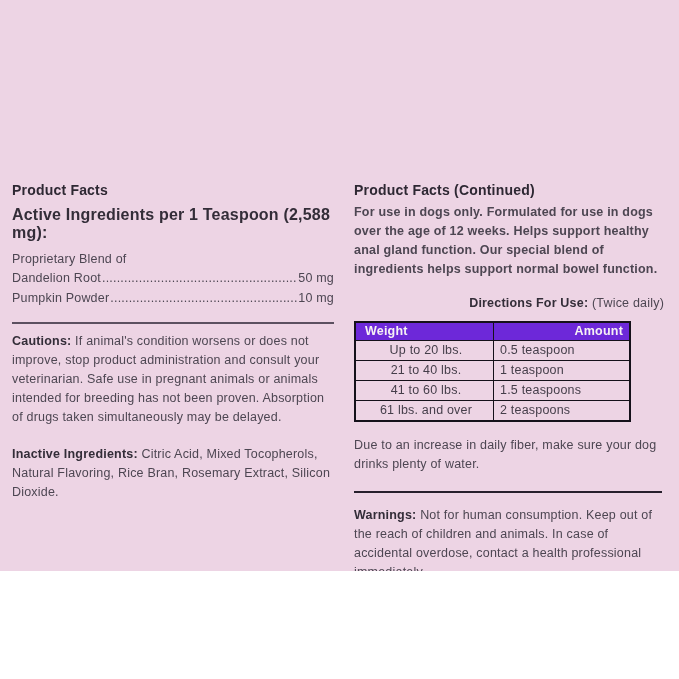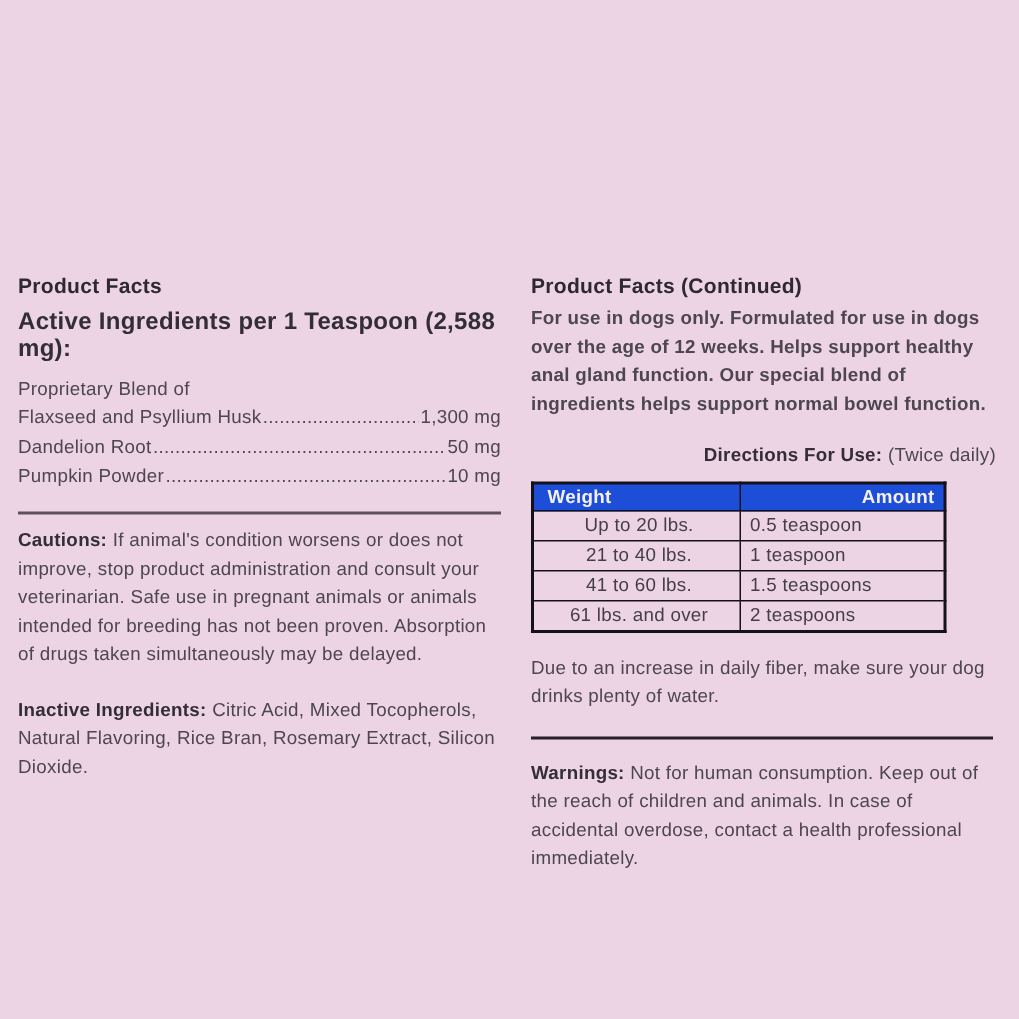--- a/index.html
+++ b/index.html
@@ -2,21 +2,21 @@
 <html><head>
 <meta charset="utf-8">
 <style>
   html, body {
     margin: 0;
     padding: 0;
   }
   .page {
     position: relative;
     width: 679px;
-    height: 679px;
+    height: 571px;
     background: #edd4e4;
     font-family: "Liberation Sans", sans-serif;
     color: #4d4652;
     overflow: hidden;
   }
   .col {
     position: absolute;
     top: 182px;
   }
   .col-left {
@@ -91,21 +91,21 @@
     text-align: right;
   }
   table.dose-table {
     border-collapse: collapse;
     width: 277px;
     font-size: 12.5px;
     letter-spacing: 0.2px;
     border: 2px solid #15111a;
   }
   table.dose-table th {
-    background: #1d4ed8;
+    background: #6d28d9;
     color: #f6f0f4;
     font-weight: bold;
     padding: 1px 6px 2px 6px;
     border: 1px solid #15111a;
   }
   table.dose-table th.col-weight {
     text-align: left;
     padding-left: 9px;
     width: 122px;
   }
@@ -133,25 +133,20 @@
 
 <div class="page">
 
   <div class="col col-left">
     <h1 class="section-title">Product Facts</h1>
     <h2 class="sub-heading">Active Ingredients per 1 Teaspoon (2,588 mg):</h2>
 
     <div class="ing-list">
       <div class="ing-row">
         <span>Proprietary Blend of</span>
-      </div>
-      <div class="ing-row">
-        <span class="ing-name">Flaxseed and Psyllium Husk</span>
-        <span class="ing-dots"></span>
-        <span class="ing-amount">1,300 mg</span>
       </div>
       <div class="ing-row">
         <span class="ing-name">Dandelion Root</span>
         <span class="ing-dots"></span>
         <span class="ing-amount">50 mg</span>
       </div>
       <div class="ing-row">
         <span class="ing-name">Pumpkin Powder</span>
         <span class="ing-dots"></span>
         <span class="ing-amount">10 mg</span>

